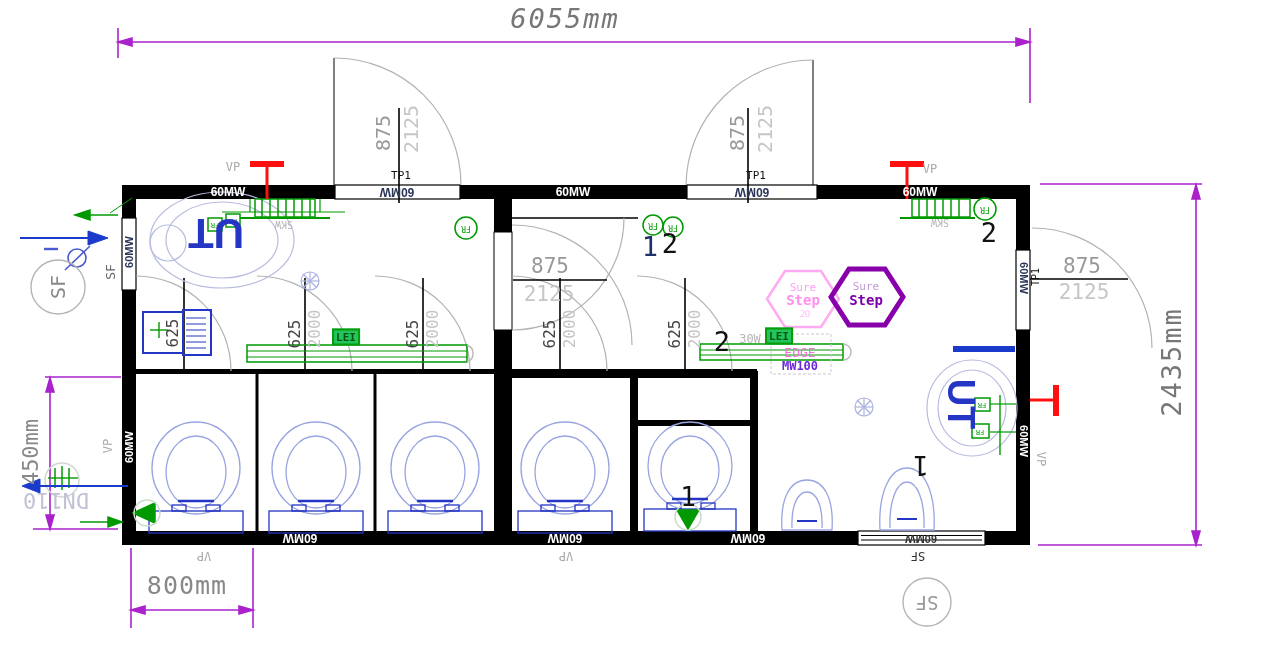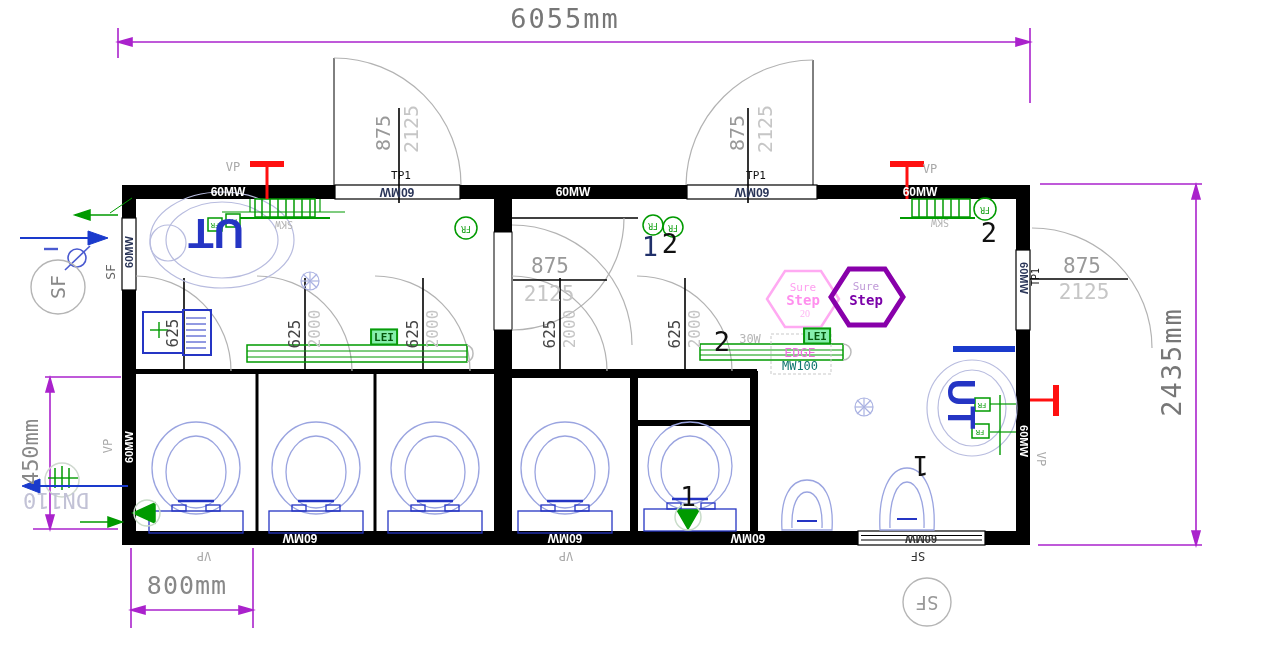--- a/index.html
+++ b/index.html
@@ -4,22 +4,22 @@
 <style>
   html,body{margin:0;padding:0;background:#fff;}
   #plan{position:relative;width:1286px;height:655px;background:#ffffff;overflow:hidden;
         font-family:"DejaVu Sans Mono", monospace;}
   #geom{position:absolute;left:0;top:0;}
   .lbl{position:absolute;white-space:nowrap;line-height:1;
        transform:translate(-50%,-50%) rotate(var(--r,0deg));
        font-family:"DejaVu Sans Mono", monospace;}
   .sans{font-family:"Liberation Sans", sans-serif;font-weight:bold;}
   .box{position:absolute;transform:translate(-50%,-50%);}
-  .leibox{border:2px solid #0a9a0a;background:#86efac;color:#05560a;
-          font:bold 11px "DejaVu Sans Mono",monospace;padding:0 2px;line-height:13px;margin-left:38px;}
+  .leibox{border:2px solid #0a9a0a;background:#22c55e;color:#05560a;
+          font:bold 11px "DejaVu Sans Mono",monospace;padding:0 2px;line-height:13px;}
 </style>
 </head>
 <body>
 
 <div id="plan">
 
 <svg id="geom" width="1286" height="655" viewBox="0 0 1286 655">
 
   <g stroke="#aa22cc" stroke-width="1.6" fill="#aa22cc">
 
@@ -311,21 +311,21 @@
   </g>
 
   <g fill="none">
     <polygon points="767,299 785,271 821,271 839,299 821,327 785,327" stroke="#ffaaf2" stroke-width="2.5"></polygon>
     <polygon points="831,297 849,269 885,269 903,297 885,325 849,325" stroke="#8800aa" stroke-width="5"></polygon>
   </g>
 
   <rect x="771" y="334" width="60" height="40" fill="none" stroke="#c9c9c9" stroke-dasharray="3 2"></rect>
 </svg>
 
-  <div class="lbl" style="left:565px;top:18px;font-size:27px;color:#777;letter-spacing:2px;">6055mm</div>
+  <div class="lbl" style="left:565px;top:18px;font-size:27px;color:#777;letter-spacing:2px;font-style:italic;">6055mm</div>
   <div class="lbl" style="left:1171px;top:362px;font-size:27px;color:#777;letter-spacing:2px;--r:-90deg;">2435mm</div>
   <div class="lbl" style="left:187px;top:585px;font-size:25px;color:#888;letter-spacing:1px;">800mm</div>
   <div class="lbl" style="left:31px;top:452px;font-size:22px;color:#888;--r:-90deg;">450mm</div>
   <div class="lbl" style="left:56px;top:500px;font-size:22px;color:#c2c2d6;--r:180deg;">DN110</div>
 
   <div class="lbl sans" style="left:228px;top:192px;font-size:12px;color:#fff;">60MW</div>
   <div class="lbl sans" style="left:573px;top:192px;font-size:12px;color:#fff;">60MW</div>
   <div class="lbl sans" style="left:920px;top:192px;font-size:12px;color:#fff;">60MW</div>
   <div class="lbl sans" style="left:397px;top:192px;font-size:12px;color:#2a3558;--r:180deg;">60MW</div>
   <div class="lbl sans" style="left:752px;top:192px;font-size:12px;color:#2a3558;--r:180deg;">60MW</div>
@@ -390,21 +390,21 @@
   <div class="lbl" style="left:985px;top:209px;font-size:8px;color:#009a00;--r:180deg;">FR</div>
   <div class="lbl" style="left:215px;top:224px;font-size:7px;color:#009a00;--r:180deg;">FR</div>
   <div class="lbl" style="left:233px;top:220px;font-size:7px;color:#009a00;--r:180deg;">FR</div>
   <div class="lbl" style="left:982px;top:404px;font-size:7px;color:#009a00;--r:180deg;">FR</div>
   <div class="lbl" style="left:980px;top:431px;font-size:7px;color:#009a00;--r:180deg;">FR</div>
 
   <div class="box leibox" style="left:346px;top:337px;">LEI</div>
   <div class="box leibox" style="left:779px;top:336px;">LEI</div>
 
   <div class="lbl" style="left:800px;top:352px;font-size:13px;color:#f070e0;">EDGE</div>
-  <div class="lbl" style="left:800px;top:366px;font-size:12px;color:#0f766e;">MW100</div>
+  <div class="lbl" style="left:800px;top:366px;font-size:12px;color:#6d28d9;font-weight:bold;">MW100</div>
 
   <div class="lbl sans" style="left:216px;top:233px;font-size:42px;color:#2535c4;--r:180deg;">UT</div>
   <div class="lbl sans" style="left:961px;top:404px;font-size:38px;color:#2535c4;--r:90deg;">UT</div>
 
   <div class="lbl" style="left:803px;top:287px;font-size:11px;color:#ff9ff0;">Sure</div>
   <div class="lbl" style="left:803px;top:300px;font-size:14px;font-weight:bold;color:#ff8fee;">Step</div>
   <div class="lbl" style="left:805px;top:314px;font-size:10px;color:#ffb5f3;font-family:Liberation Serif, serif;">20</div>
   <div class="lbl" style="left:866px;top:286px;font-size:11px;color:#c09ad8;">Sure</div>
   <div class="lbl" style="left:866px;top:300px;font-size:14px;font-weight:bold;color:#7a00a8;">Step</div>
 

